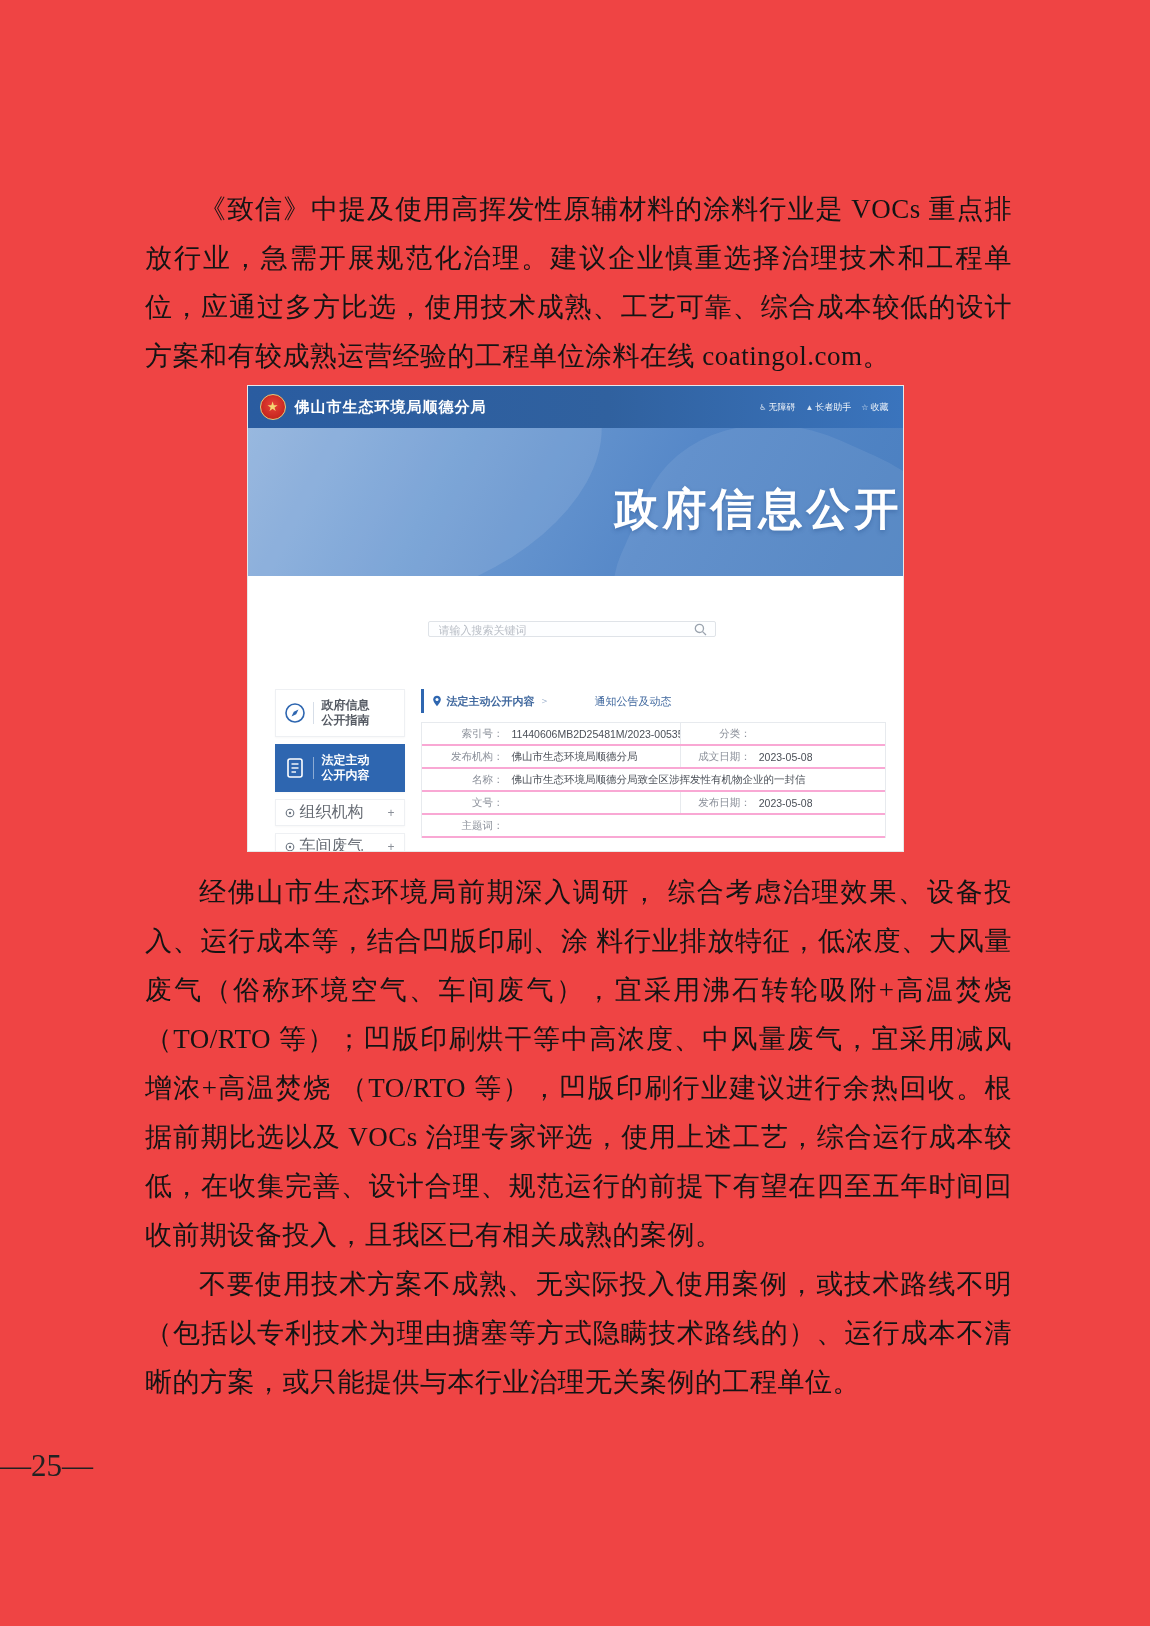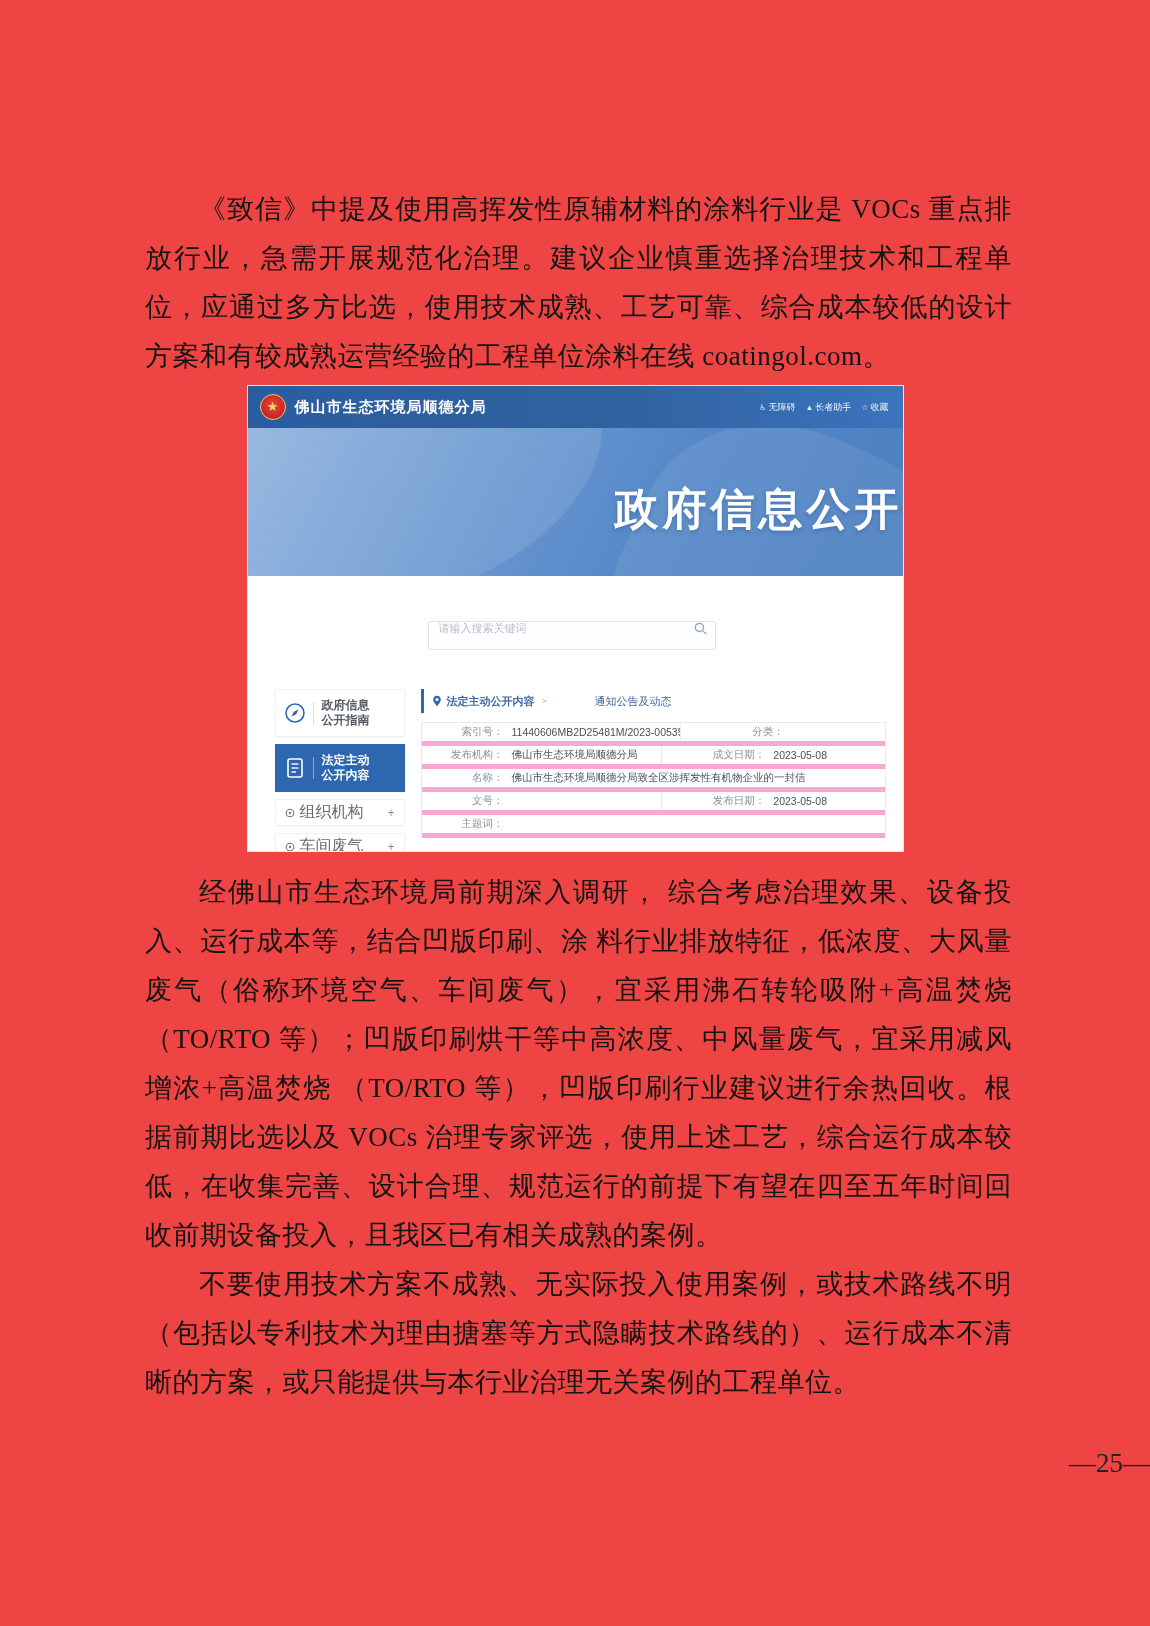--- a/index.html
+++ b/index.html
@@ -18,22 +18,22 @@
     letter-spacing: 0.5px;
   }
   .para-1 { padding-top: 185px; }
   .para-2 { margin-top: 17px; font-family: Liberation Serif, serif; }
   .para-3 { margin-top: 0; }
 
   .page-footer {
     position: absolute;
     left: 0; right: 0;
     top: 1448px;
-    text-align: right;
-    font-size: 27px;
+    text-align: left;
+    font-size: 31px;
     color: #222;
   }
 
   
   .shot {
     width: 655px;
     height: 465px;
     margin: 5px auto 0 auto;
     position: relative;
     overflow: hidden;
@@ -124,26 +124,26 @@
 
   .shot-body {
     background: #ffffff;
     height: 275px;
     position: relative;
   }
 
   .search-wrap {
     position: absolute;
     left: 180px; top: 45px;
-    width: 288px; height: 29px;
+    width: 288px; height: 16px;
     border: 1px solid #dfe3e8;
     border-radius: 2px;
     background: #fdfeff;
     display: flex;
-    align-items: flex-start;
+    align-items: flex-end;
     padding: 0 8px 0 10px;
   }
   .search-input {
     flex: 1;
     border: none;
     outline: none;
     background: transparent;
     font-size: 11px;
     color: #555;
     font-family: "Liberation Sans", "DejaVu Sans", sans-serif;
@@ -202,21 +202,21 @@
   .crumb-txt { font-size: 11px; color: #41699f; font-weight: bold; }
   .crumb-sep { font-size: 10px; color: #8ea4c4; }
   .crumb-cur { font-size: 11px; color: #41699f; margin-left: 40px; }
 
   .detail-table {
     margin-top: 9px;
     border: 1px solid #e7eaee;
     border-bottom: none;
     font-size: 10.5px;
   }
-  .dt-row { display: flex; border-bottom: 5px solid #f9a8d4; min-height: 23px; gap: 33px; }
+  .dt-row { display: flex; border-bottom: 2px solid #f9a8d4; min-height: 23px; }
   .dt-cell { display: flex; align-items: center; }
   .dt-cell.left { width: 56%; border-right: 1px solid #e7eaee; }
   .dt-cell.right { width: 44%; border-right: none; }
   .dt-cell.span { width: 100%; border-right: none; }
   .dt-label {
     width: 86px;
     text-align: right;
     color: #8a8f99;
     flex: 0 0 auto;
     padding-right: 4px;

